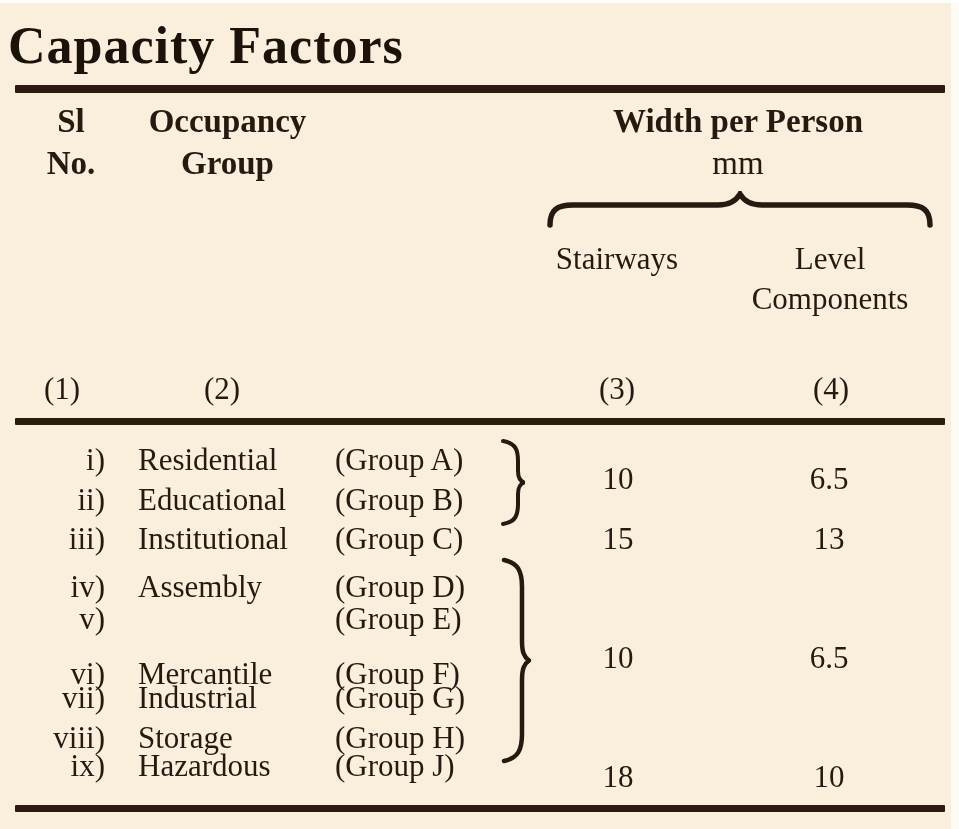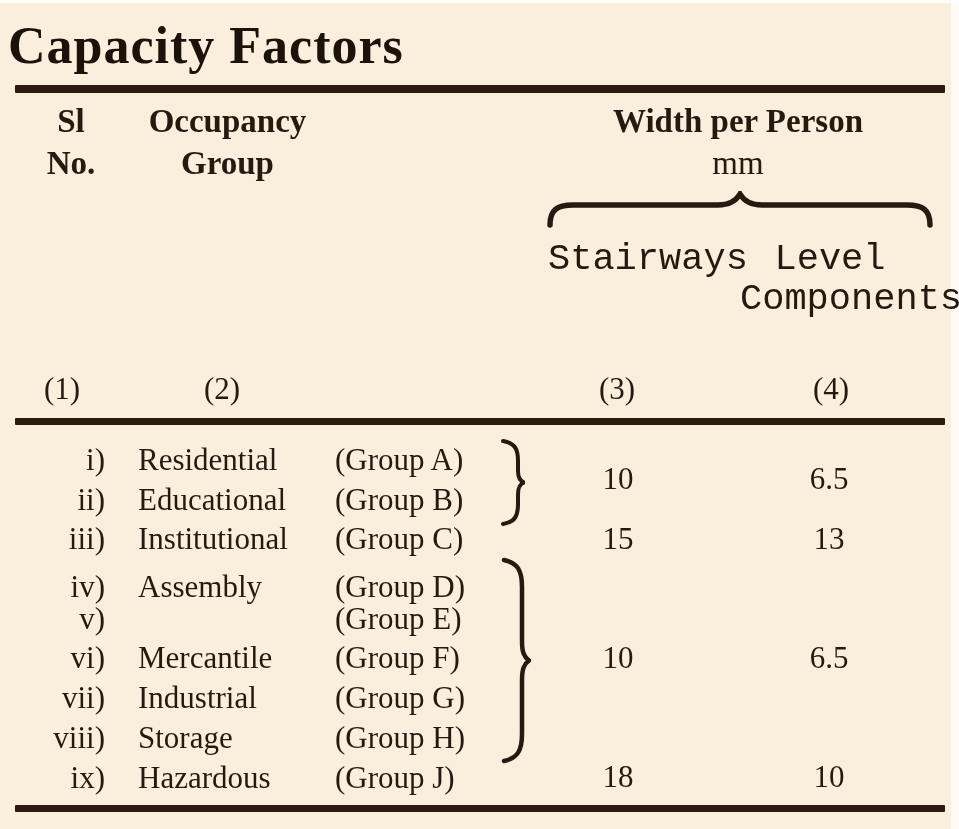--- a/index.html
+++ b/index.html
@@ -10,21 +10,21 @@
   }
   .abs{position:absolute;}
   .center{text-align:center;}
   .rule{position:absolute;background:#2a1b0e;border-radius:1px;}
   .title{
     top:16px;left:0;width:959px;
     font-size:52px;font-weight:bold;letter-spacing:1px;color:#1b120a;margin-left:8px;
   }
   .hdr{font-size:33px;font-weight:bold;line-height:42px;}
   .body-txt{font-size:31px;line-height:36px;}
-  .sub{font-size:37px;line-height:40px;font-family:Liberation Mono, monospace;}
+  .sub{font-size:31px;line-height:40px;}
   .unit{font-weight:normal;}
   .brace path{fill:none;stroke:#241a10;stroke-linecap:round;}
   .row{position:absolute;left:0;width:959px;height:40px;}
   .row .no{position:absolute;left:15px;width:90px;text-align:right;}
   .row .nm{position:absolute;left:138px;width:200px;}
   .row .gp{position:absolute;left:335px;width:180px;}
   .scan-edge{position:absolute;background:#ffffff;}
 </style>
 </head>
 <body>
@@ -85,36 +85,36 @@
     </div>
     <div class="row" style="top:127px;padding-left:27px;">
       <span class="no">iv)</span>
       <span class="nm">Assembly</span>
       <span class="gp">(Group D)</span>
     </div>
     <div class="row" style="top:159px;">
       <span class="no">v)</span>
       <span class="gp">(Group E)</span>
     </div>
-    <div class="row" style="top:198px;">
+    <div class="row" style="top:214px;">
       <span class="no">vi)</span>
       <span class="nm">Mercantile</span>
       <span class="gp">(Group F)</span>
     </div>
     <div class="row" style="top:238px;">
       <span class="no">vii)</span>
       <span class="nm">Industrial</span>
       <span class="gp">(Group G)</span>
     </div>
     <div class="row" style="top:278px;">
       <span class="no">viii)</span>
       <span class="nm">Storage</span>
       <span class="gp">(Group H)</span>
     </div>
-    <div class="row" style="top:318px;">
+    <div class="row" style="top:306px;">
       <span class="no">ix)</span>
       <span class="nm">Hazardous</span>
       <span class="gp">(Group J)</span>
     </div>
   </div>
 
   <svg class="abs brace" style="top:437px;left:500px;" width="25" height="91" viewBox="0 0 25 91">
     <path d="M3,4 C15,6 18,12 18,24 L18,34 C18,41 20,44 24,45.5 C20,47 18,50 18,57 L18,67 C18,79 15,85 3,87" stroke-width="4"></path>
   </svg>
   <svg class="abs brace" style="top:555px;left:501px;" width="30" height="211" viewBox="0 0 30 211">

